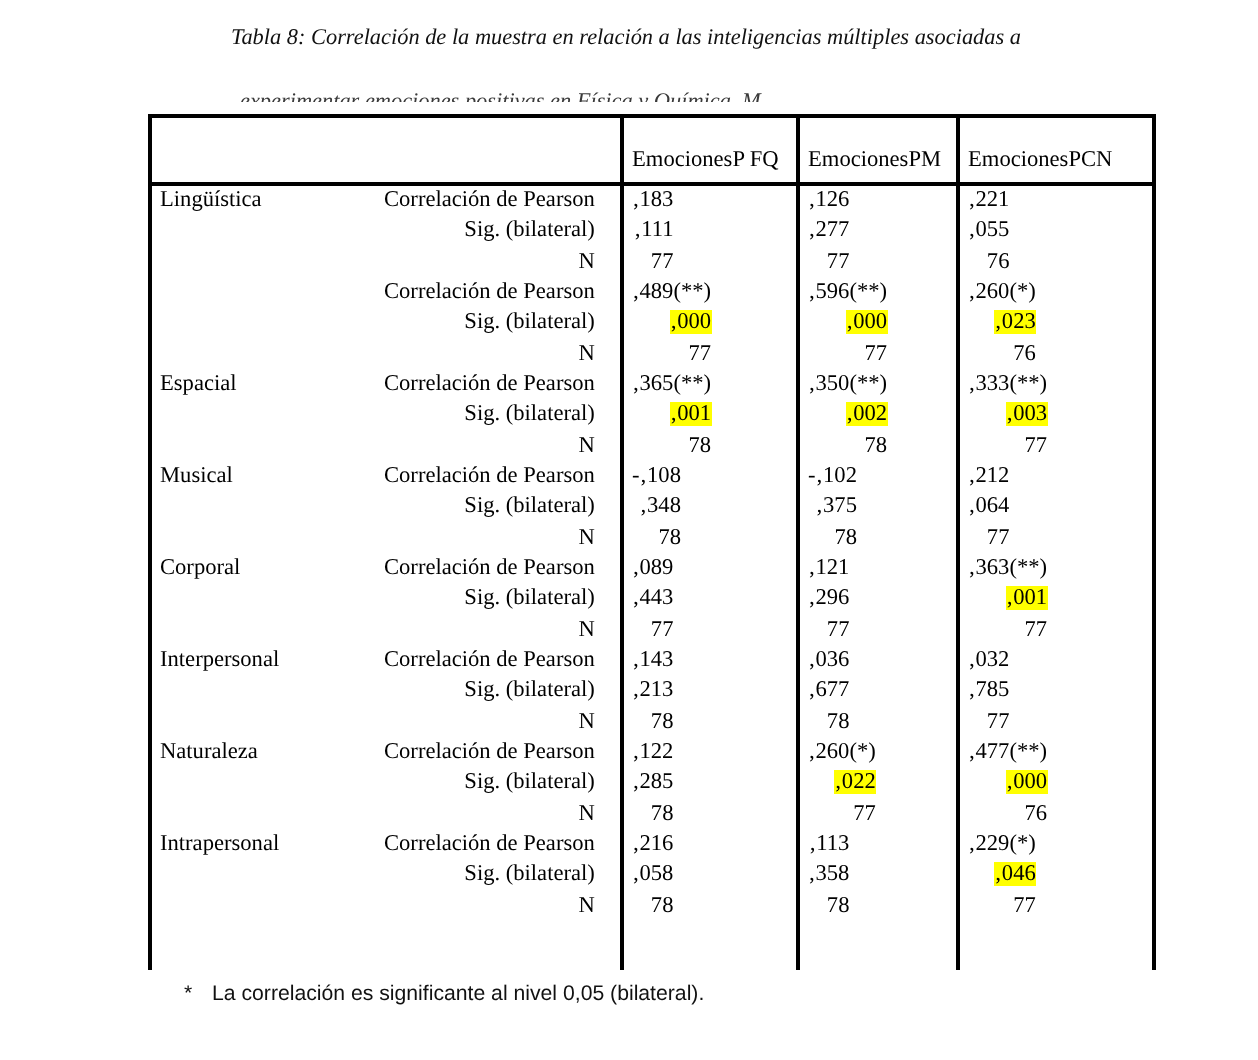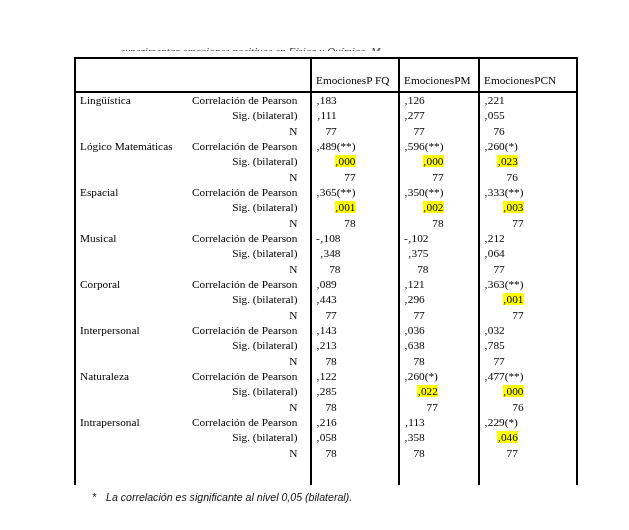--- a/index.html
+++ b/index.html
@@ -129,32 +129,32 @@
 
   
   #footnotes {
     position: absolute;
     left: 92px;
     top: 490px;
     font-family: "Liberation Sans", "DejaVu Sans", sans-serif;
     font-size: 10.6px;
     line-height: 15px;
     color: #111;
-    font-style: italic;
   }
   #footnotes .fn { display: block; white-space: nowrap; }
   #footnotes .mark {
     display: inline-block;
     width: 14px;
   }
 </style>
 </head>
 <body>
 
 <div id="caption">
+  <span class="line">Tabla 8: Correlación de la muestra en relación a las inteligencias múltiples asociadas a</span>
 </div>
 
 <div id="ghost-line">experimentar emociones positivas en Física y Química, M</div>
 
 <div id="table-frame">
 
   <div class="vrule v1"></div>
   <div class="vrule v2"></div>
   <div class="vrule v3"></div>
   <div id="header-rule"></div>
@@ -183,23 +183,20 @@
           <span class="ln">‚277</span>
           <span class="ln">77</span>
         </div>
         <div class="cellgroup cg-v3">
           <span class="ln">‚221</span>
           <span class="ln">‚055</span>
           <span class="ln">76</span>
         </div>
       </div>
       <div class="datarow" style="top: 46px;">
-        <div class="cellgroup cg-label">
-          <span class="ln">Lógico Matemáticas</span>
-        </div>
         <div class="cellgroup cg-stat">
           <span class="ln">Correlación de Pearson</span>
           <span class="ln">Sig. (bilateral)</span>
           <span class="ln">N</span>
         </div>
         <div class="cellgroup cg-v1">
           <span class="ln">‚489(**)</span>
           <span class="ln"><span class="hl">‚000</span></span>
           <span class="ln">77</span>
         </div>
@@ -298,21 +295,21 @@
           <span class="ln">Sig. (bilateral)</span>
           <span class="ln">N</span>
         </div>
         <div class="cellgroup cg-v1">
           <span class="ln">‚143</span>
           <span class="ln">‚213</span>
           <span class="ln">78</span>
         </div>
         <div class="cellgroup cg-v2">
           <span class="ln">‚036</span>
-          <span class="ln">‚638</span>
+          <span class="ln">‚677</span>
           <span class="ln">78</span>
         </div>
         <div class="cellgroup cg-v3">
           <span class="ln">‚032</span>
           <span class="ln">‚785</span>
           <span class="ln">77</span>
         </div>
       </div>
       <div class="datarow" style="top: 276px;">
         <div class="cellgroup cg-label">

